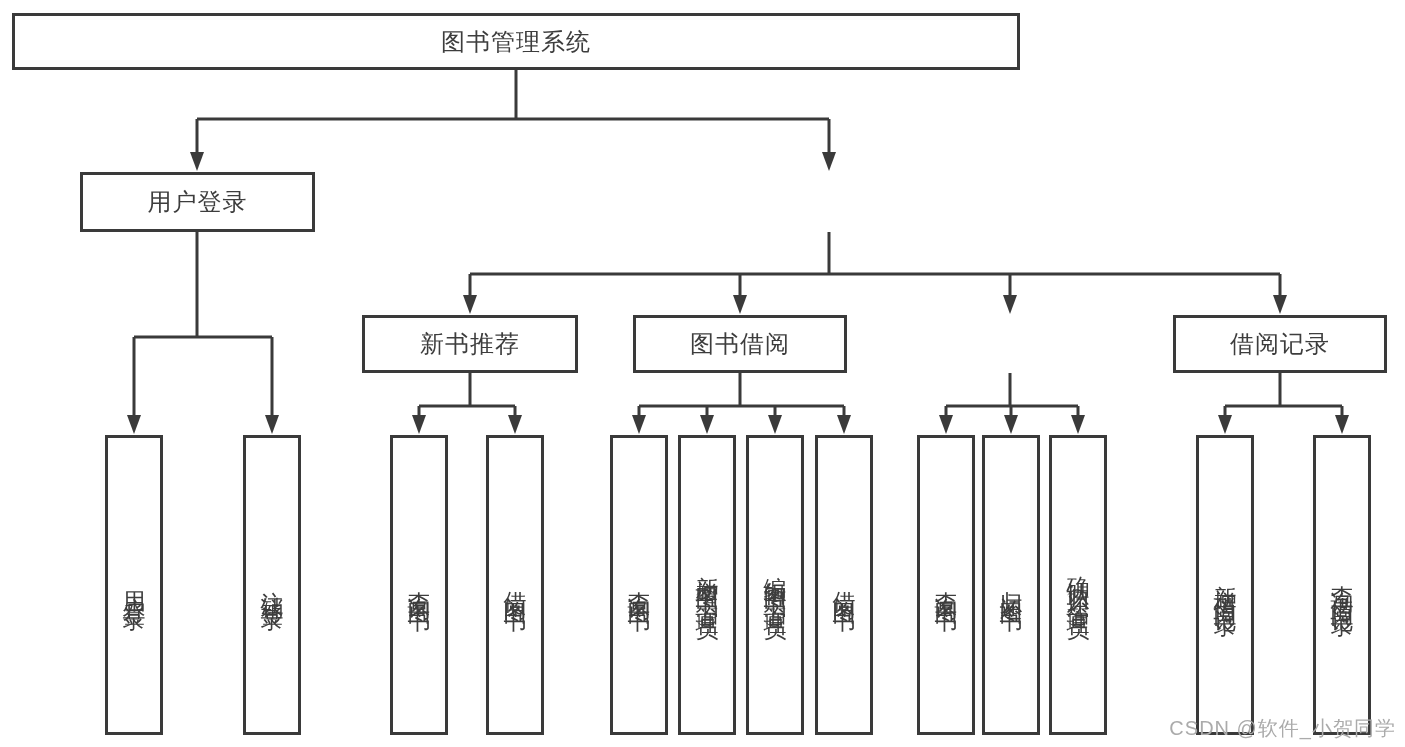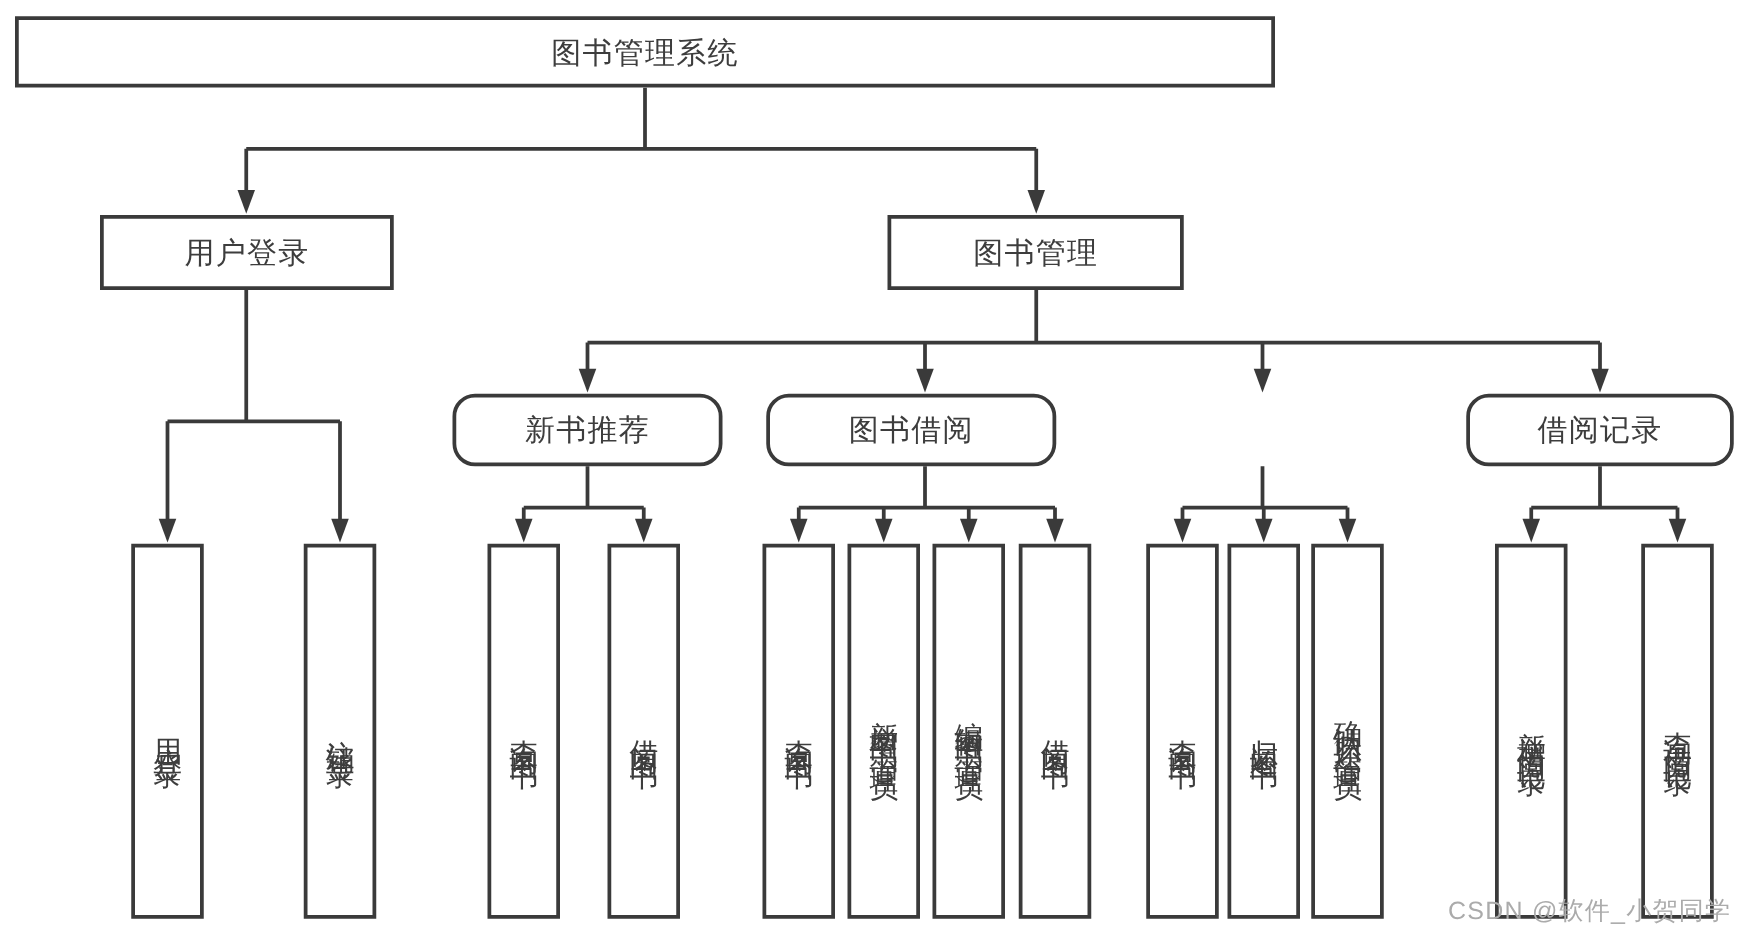--- a/index.html
+++ b/index.html
@@ -16,37 +16,37 @@
     background:#ffffff;
     border:3px solid #3a3a3a;
     box-sizing:border-box;
     display:flex; align-items:center; justify-content:center;
     color:#3d3d3d;
   }
   .h-label { font-size:24px; letter-spacing:1px; white-space:nowrap; }
   .root  { left:12px;  top:13px;  width:1008px; height:57px; }
   .lvl2a { left:80px;  top:172px; width:235px;  height:60px; }
   .lvl2b { left:710px; top:172px; width:237px;  height:60px; }
-  .lvl3  { top:315px; height:58px;border-radius:18px; }
+  .lvl3  { top:315px; height:58px; }
   .l3a { left:362px;  width:216px; }
-  .l3b { left:613px;  width:232px; }
+  .l3b { left:633px;  width:214px; }
   .l3c { left:903px;  width:214px; }
   .l3d { left:1173px; width:214px;text-align:center; }
   .leaf { top:435px; width:58px; height:300px; }
   .leaf .v-label {
     writing-mode:vertical-rl;
     text-orientation:mixed;
     font-size:23px;
     letter-spacing:6px;
     line-height:1;
     white-space:nowrap;
   }
   .watermark {
     position:absolute;
-    right:20px; top:715px;
+    right:9px; top:715px;
     font-size:20px;
     color:#ababab;
     letter-spacing:1px;
     white-space:nowrap;
   }
 </style>
 </head>
 <body>
 
 <div class="canvas">
@@ -90,23 +90,20 @@
       <polygon points="1335,415 1349,415 1342,434"></polygon>
     </g>
   </svg>
 
   <div class="box root">
     <span class="h-label">图书管理系统</span>
   </div>
 
   <div class="box lvl2a">
     <span class="h-label">用户登录</span>
-  </div>
-  <div class="box lvl2b">
-    <span class="h-label">图书管理</span>
   </div>
 
   <div class="box lvl3 l3a">
     <span class="h-label">新书推荐</span>
   </div>
   <div class="box lvl3 l3b">
     <span class="h-label">图书借阅</span>
   </div>
   <div class="box lvl3 l3d">
     <span class="h-label">借阅记录</span>

